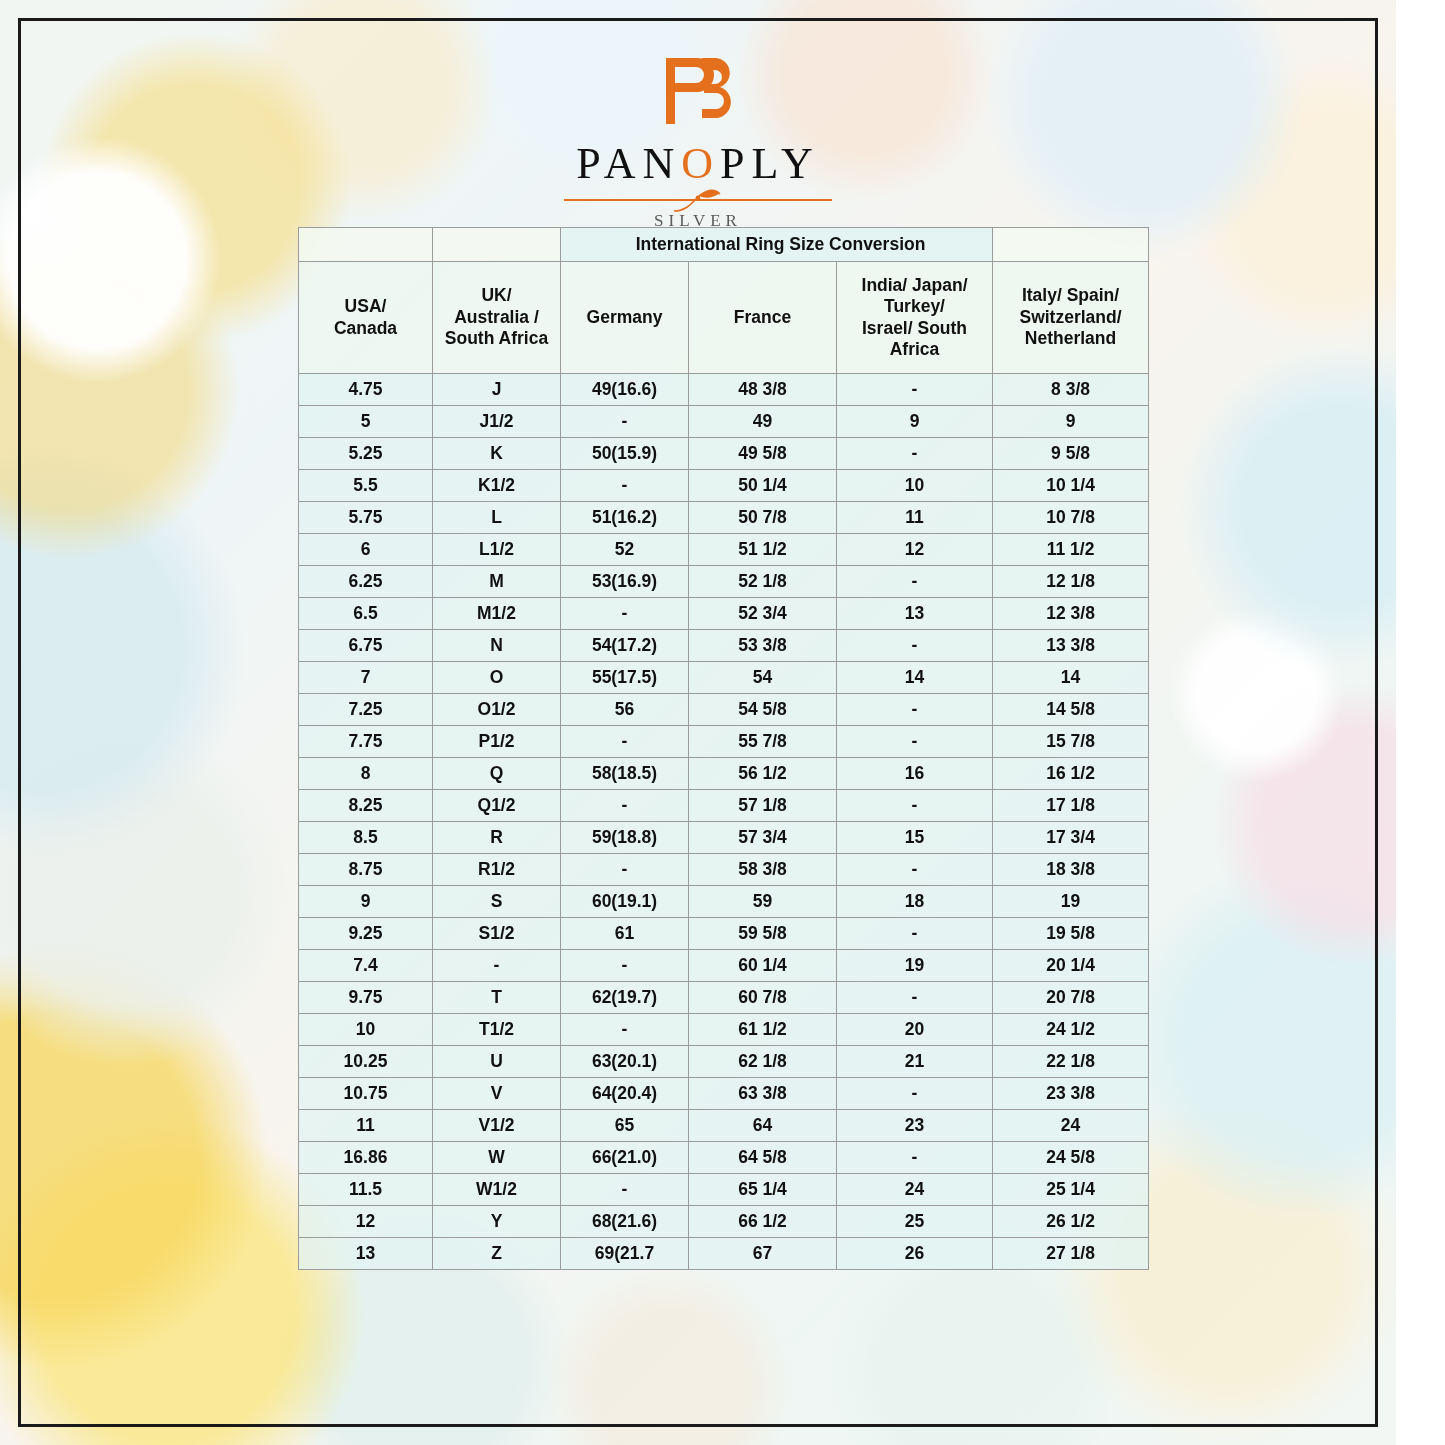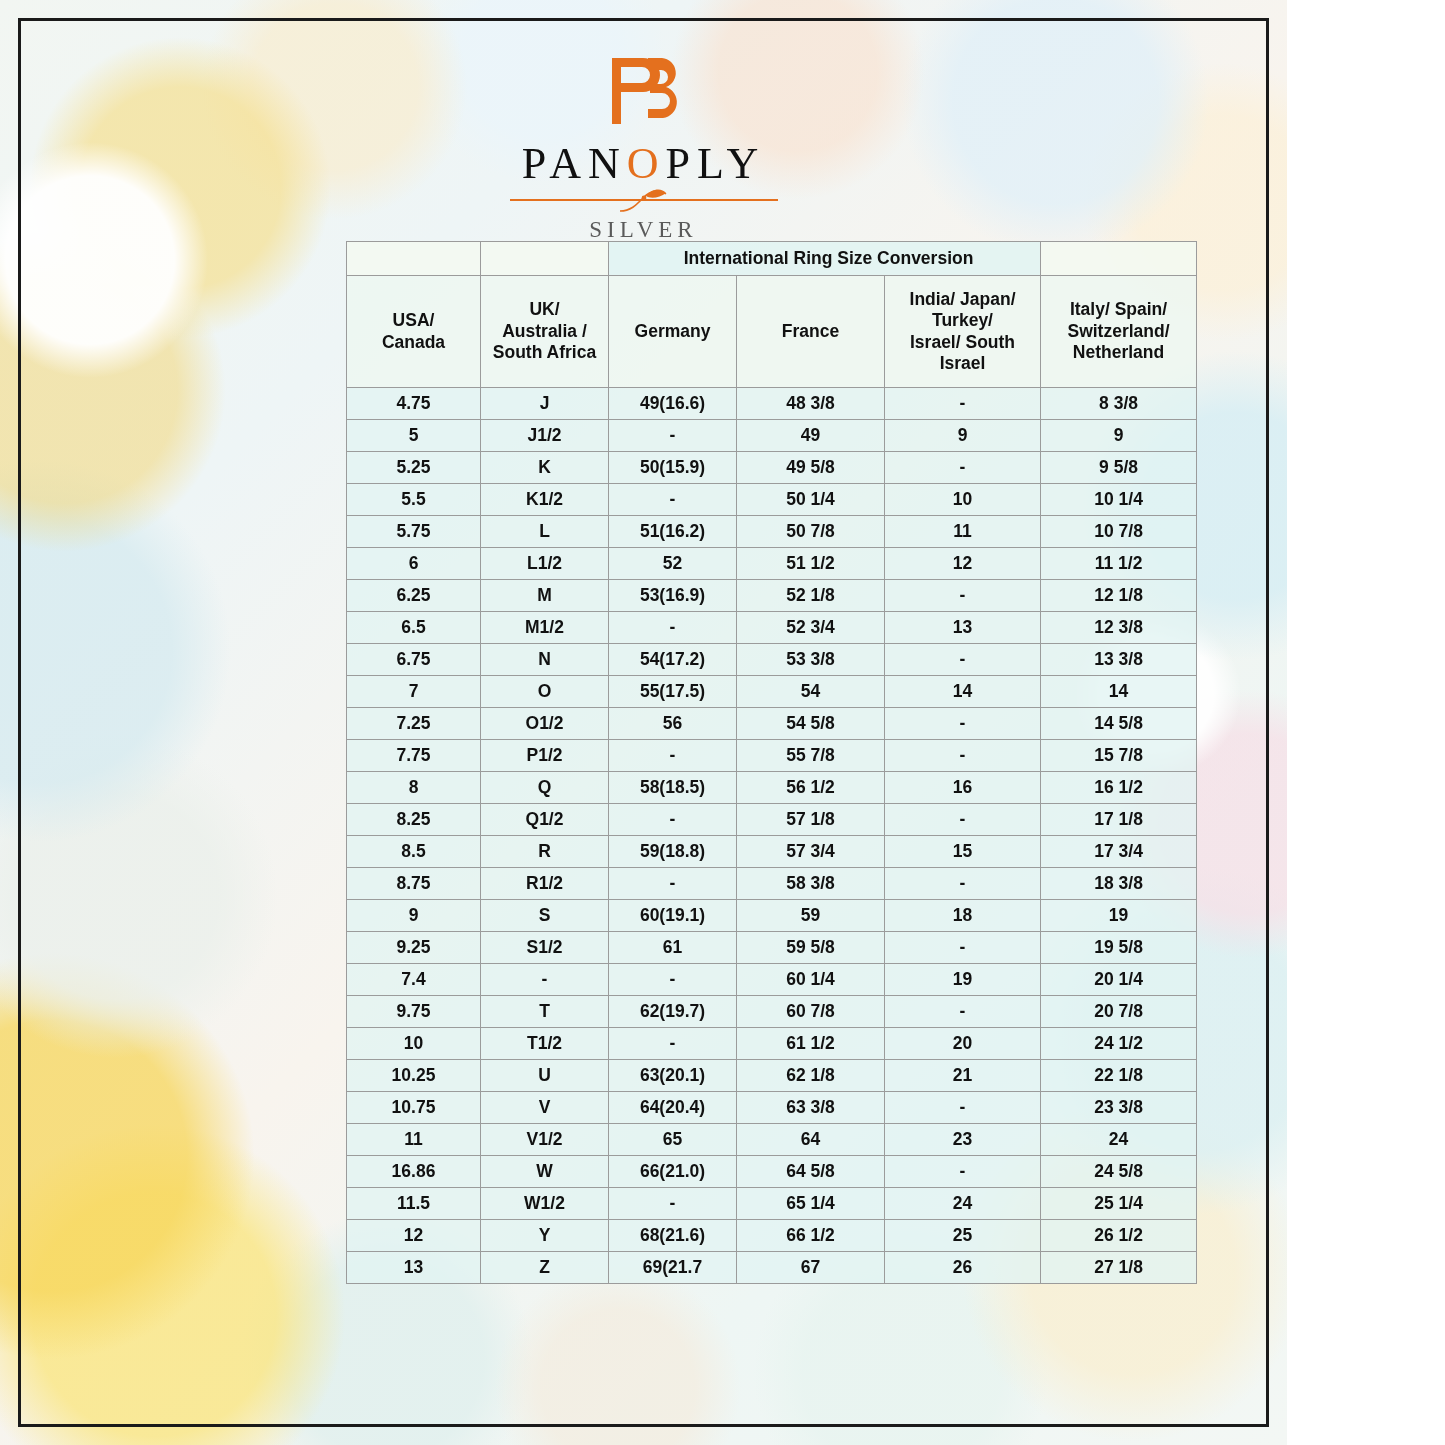--- a/index.html
+++ b/index.html
@@ -10,21 +10,21 @@
     width: 1445px;
     height: 1445px;
     font-family: "Liberation Sans", sans-serif;
     background: #ffffff;
     overflow: hidden;
   }
 
   
   .page {
     position: relative;
-    width: 1287px;
+    width: 1396px;
     height: 1445px;
     box-sizing: border-box;
     background: #f7f9f8;
     overflow: hidden;
   }
   .bokeh-layer {
     position: absolute;
     inset: 0;
     background:
       radial-gradient(circle at 7% 18%, rgba(255,255,255,0.95) 0 5%, rgba(255,255,255,0) 7%),
@@ -88,34 +88,33 @@
     margin: 10px auto 0 auto;
     position: relative;
   }
   .brand-leaf {
     position: absolute;
     left: 50%;
     top: -16px;
     transform: translateX(-50%);
   }
   .brand-sub {
-    margin-top: 16px;
-    font-size: 23px;
+    margin-top: 10px;
+    font-size: 17px;
     letter-spacing: 5px;
     color: #5a5a5a;
     font-family: "Liberation Serif", serif;
   }
 
   
   .table-wrap {
     position: absolute;
     left: 298px;
-    top: 241px;
+    top: 227px;
     width: 850px;
-    margin-left: 48px;
   }
   table.conv {
     border-collapse: collapse;
     width: 850px;
     table-layout: fixed;
     background: rgba(226,244,242,0.78);
   }
   table.conv td, table.conv th {
     border: 1px solid #9b9b9b;
     font-size: 17.5px;
@@ -206,21 +205,21 @@
             <span>UK/</span><br>
             <span>Australia /</span><br>
             <span>South Africa</span>
           </td>
           <td>Germany</td>
           <td>France</td>
           <td>
             <span>India/ Japan/</span><br>
             <span>Turkey/</span><br>
             <span>Israel/ South</span><br>
-            <span>Israel</span>
+            <span>Africa</span>
           </td>
           <td>
             <span>Italy/ Spain/</span><br>
             <span>Switzerland/</span><br>
             <span>Netherland</span>
           </td>
         </tr>
       </thead>
       <tbody id="conv-body">
           <tr>

